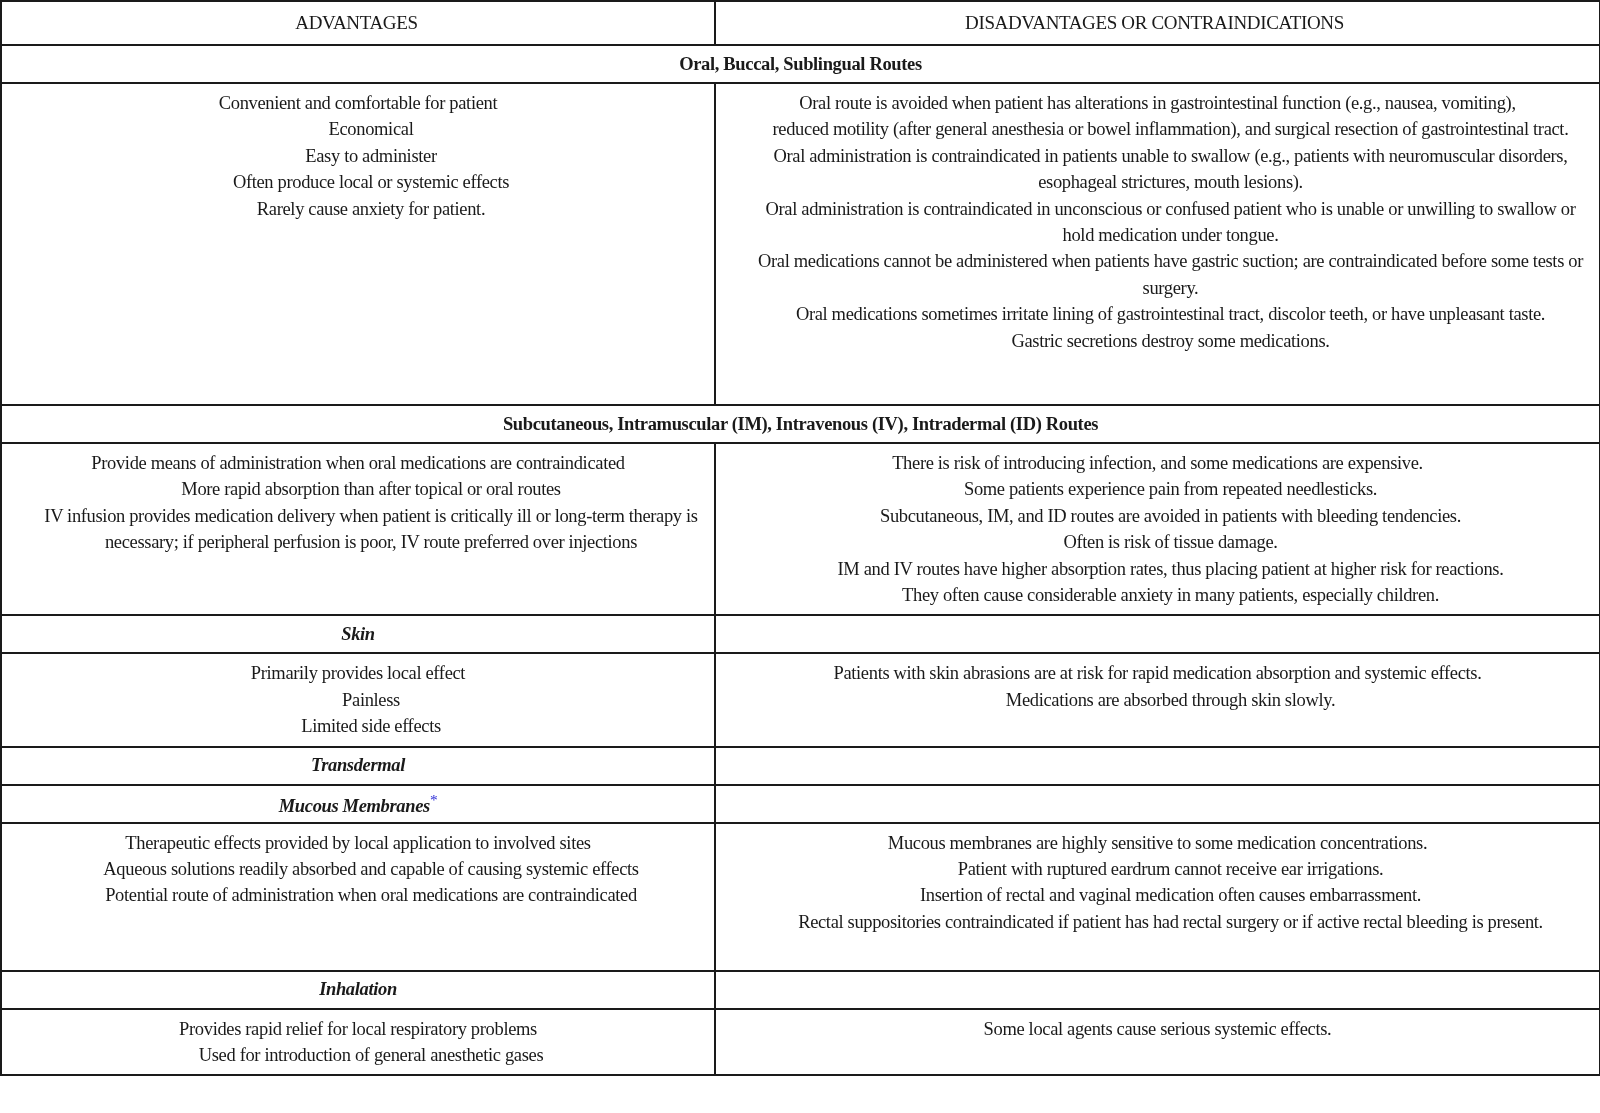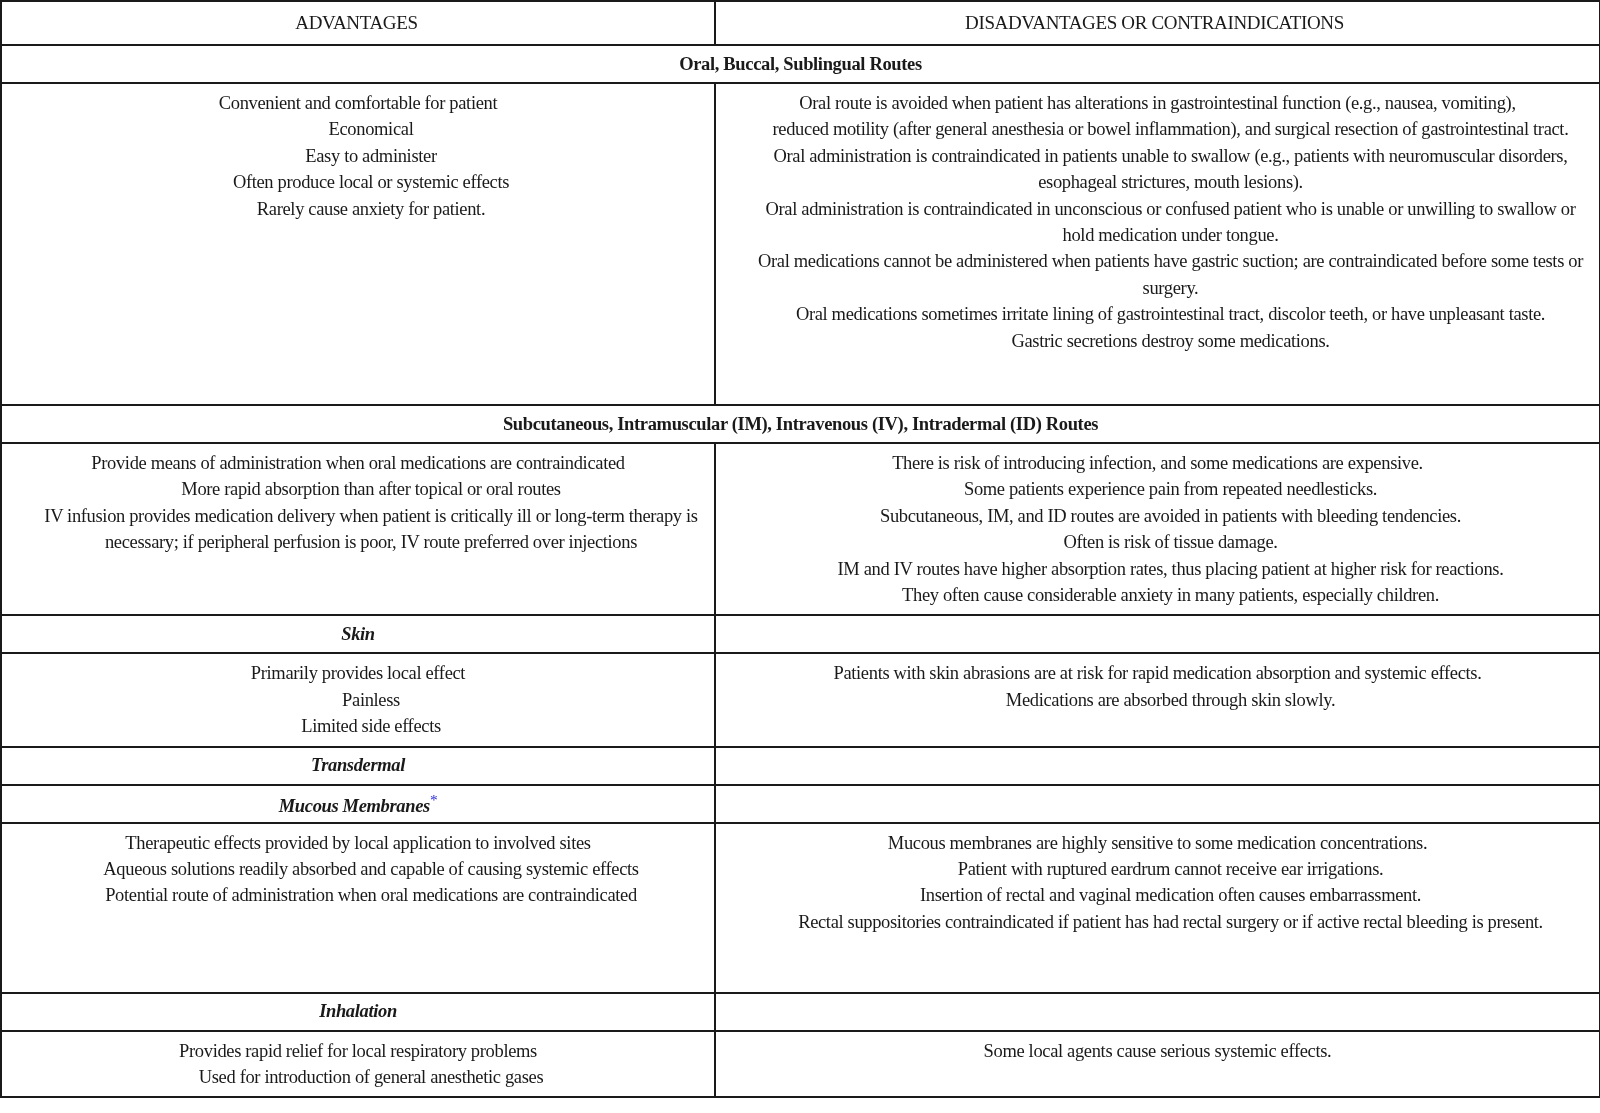--- a/index.html
+++ b/index.html
@@ -110,21 +110,21 @@
 
     <tr class="section">
       <td class="ital">Transdermal</td>
       <td></td>
     </tr>
 
     <tr class="section">
       <td class="ital"><span>Mucous Membranes</span><sup class="asterisk">*</sup></td>
       <td></td>
     </tr>
-    <tr class="content" style="height:170px">
+    <tr class="content" style="height:148px">
       <td>
         <div class="line">Therapeutic effects provided by local application to involved sites</div>
         <div class="line sub">Aqueous solutions readily absorbed and capable of causing systemic effects</div>
         <div class="line sub">Potential route of administration when oral medications are contraindicated</div>
       </td>
       <td>
         <div class="line">Mucous membranes are highly sensitive to some medication concentrations.</div>
         <div class="line sub">Patient with ruptured eardrum cannot receive ear irrigations.</div>
         <div class="line sub">Insertion of rectal and vaginal medication often causes embarrassment.</div>
         <div class="line sub">Rectal suppositories contraindicated if patient has had rectal surgery or if active rectal bleeding is present.</div>

